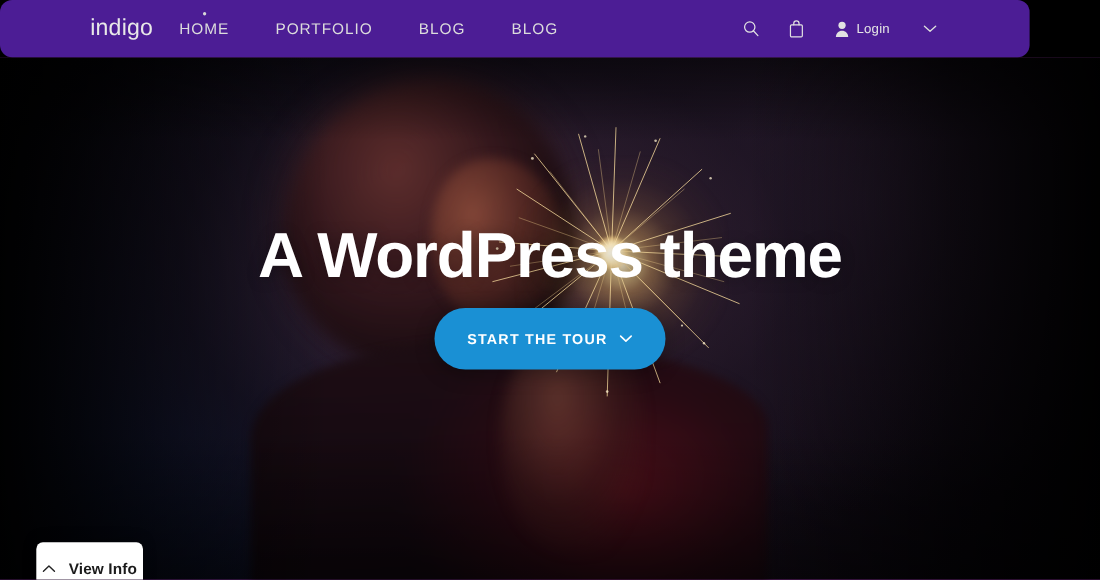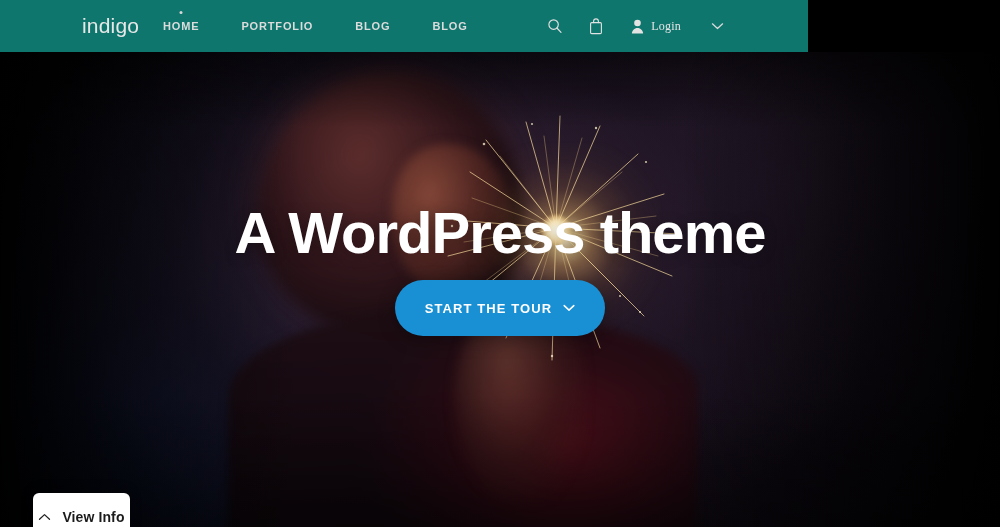--- a/index.html
+++ b/index.html
@@ -6,47 +6,47 @@
   html, body {
     width:1000px; height:527px;
     background:#000;
     font-family:"Liberation Sans", sans-serif;
     overflow:hidden;
   }
   #page { position:relative; width:1000px; height:527px; overflow:hidden; background:#000; }
 
   
   #header {
-    position:absolute; top:0; left:0; width:808px; height:52px;
-    background:#0f766e; z-index:40;
-    display:flex; align-items:center;
+    position:absolute; top:0; left:0; width:936px; height:52px;
+    background:#4c1d95; z-index:40;
+    display:flex; align-items:center;border-radius:11px;
   }
   #logo {
     position:absolute; left:82px; top:13px;
     font-size:21px; color:#e8e8e8; font-weight:300;
     letter-spacing:0.2px; line-height:26px;
   }
   #nav { position:absolute; left:163px; top:0; height:52px; display:flex; align-items:center; }
   .nav-item {
     position:relative;
-    color:#dcdcdc; font-size:11px; font-weight:700;
+    color:#dcdcdc; font-size:14px; font-weight:400;
     letter-spacing:0.85px; margin-right:42px; white-space:nowrap;
     cursor:pointer; line-height:52px;
   }
   .nav-item:last-child { margin-right:0; }
   .nav-dot {
     position:absolute; top:11px; left:50%; transform:translateX(-50%);
     width:3px; height:3px; border-radius:50%; background:#d8d8d8;
   }
 
   #header-right {
     position:absolute; right:84px; top:0; height:52px;
     display:flex; align-items:center; gap:0;
   }
-  .hr-btn { display:flex; align-items:center; cursor:pointer; color:#e2e2e2;font-family:Liberation Serif, serif; }
+  .hr-btn { display:flex; align-items:center; cursor:pointer; color:#e2e2e2; }
   #search-btn { margin-right:26px; }
   #bag-btn { margin-right:28px; }
   #login-btn { margin-right:30px; gap:7px; }
   #login-label { font-size:12px; color:#e5e5e5; letter-spacing:0.2px; font-weight:400; }
   .icn { display:block; }
 
   
   #hero {
     position:absolute; top:52px; left:0; width:1000px; height:475px;
     overflow:hidden; background:#d946ef;

